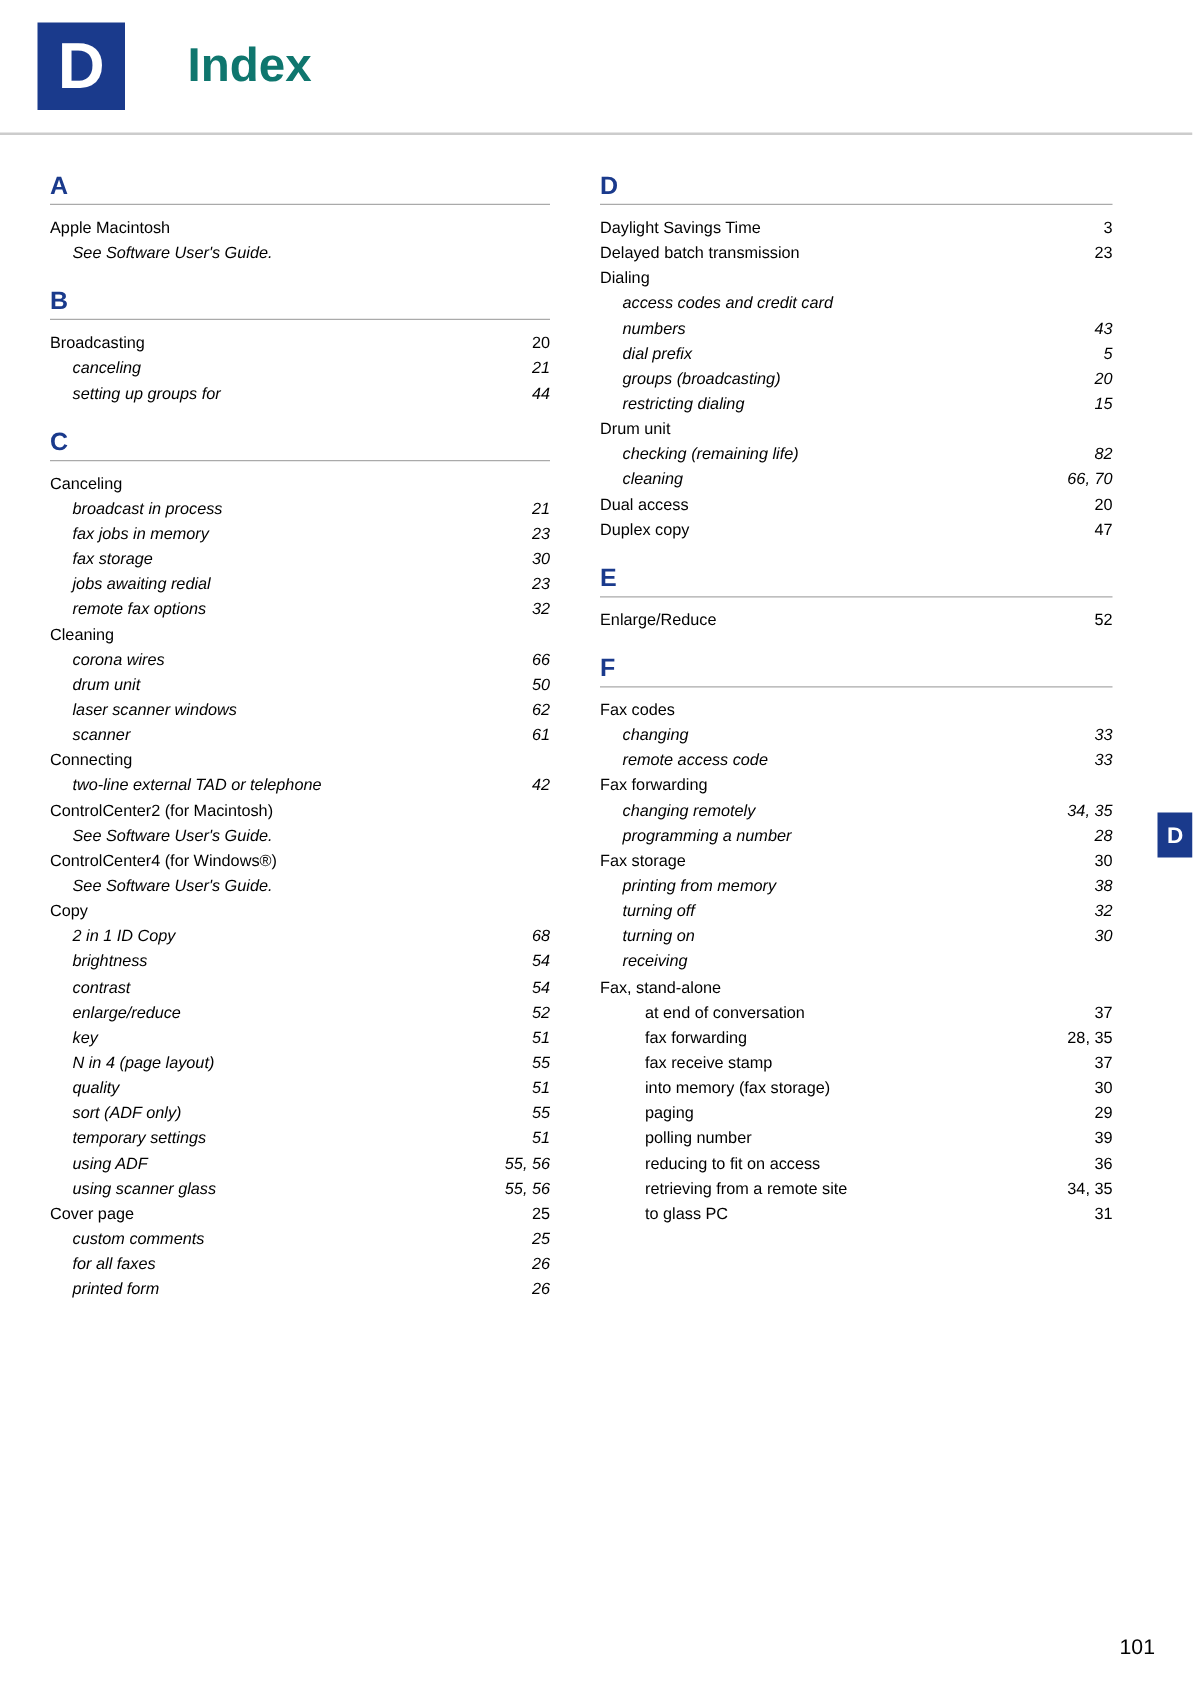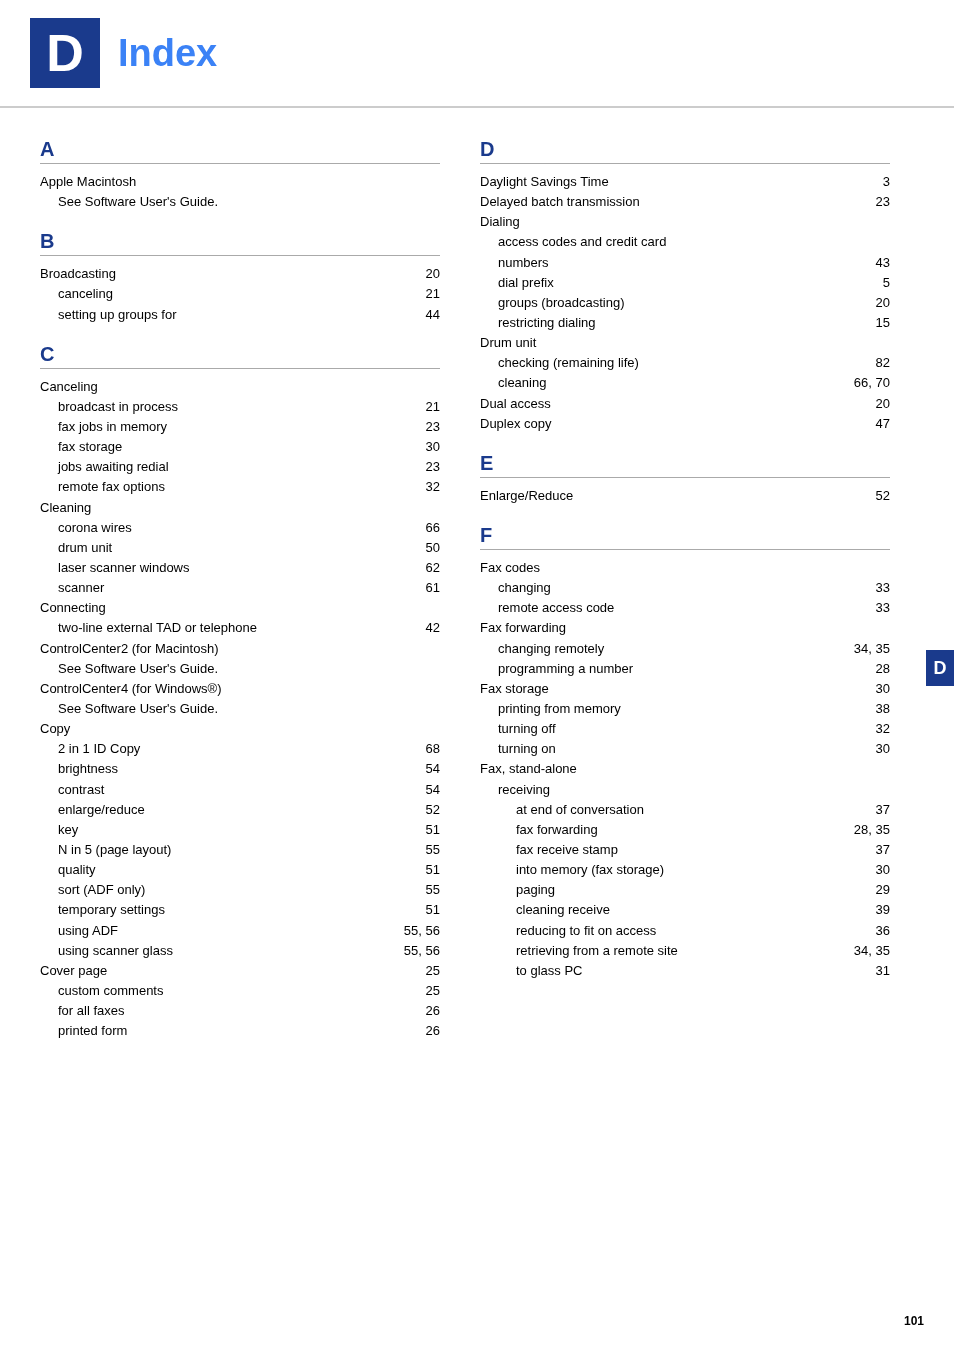--- a/index.html
+++ b/index.html
@@ -33,21 +33,22 @@
     }
     .header-letter {
       color: #fff;
       font-size: 52px;
       font-weight: bold;
       line-height: 1;
     }
     .header-title {
       font-size: 38px;
       font-weight: bold;
-      color: #3b82f6;
+      color: #0f766e;
+      margin-left: 32px;
     }
 
     
     .side-tab {
       position: absolute;
       right: 0;
       top: 650px;
       width: 28px;
       background: #1a3a8c;
       color: #fff;
@@ -95,33 +96,34 @@
     }
     .entry-text {
       flex: 1;
     }
     .entry-page {
       min-width: 40px;
       text-align: right;
     }
     .entry-indent1 {
       padding-left: 18px;
+      font-style: italic;
     }
     .entry-indent2 {
       padding-left: 36px;
       align-items: center;
     }
 
     
     .page-footer {
       position: absolute;
       bottom: 20px;
       right: 30px;
-      font-size: 12px;
-      font-weight: bold;
+      font-size: 17px;
+      font-weight: normal;
     }
   </style>
 </head>
 <body>
 
 <div class="header">
   <div class="header-letter-box">
     <span class="header-letter">D</span>
   </div>
   <span class="header-title">Index</span>
@@ -234,21 +236,21 @@
       </div>
       <div class="index-entry entry-indent1">
         <span class="entry-text">enlarge/reduce </span>
         <span class="entry-page">52</span>
       </div>
       <div class="index-entry entry-indent1">
         <span class="entry-text">key </span>
         <span class="entry-page">51</span>
       </div>
       <div class="index-entry entry-indent1">
-        <span class="entry-text">N in 5 (page layout) </span>
+        <span class="entry-text">N in 4 (page layout) </span>
         <span class="entry-page">55</span>
       </div>
       <div class="index-entry entry-indent1">
         <span class="entry-text">quality </span>
         <span class="entry-page">51</span>
       </div>
       <div class="index-entry entry-indent1">
         <span class="entry-text">sort (ADF only) </span>
         <span class="entry-page">55</span>
       </div>
@@ -374,26 +376,26 @@
         <span class="entry-page">38</span>
       </div>
       <div class="index-entry entry-indent1">
         <span class="entry-text">turning off </span>
         <span class="entry-page">32</span>
       </div>
       <div class="index-entry entry-indent1">
         <span class="entry-text">turning on </span>
         <span class="entry-page">30</span>
       </div>
+      <div class="index-entry entry-indent1">
+        <span class="entry-text">receiving</span>
+
+      </div>
       <div class="index-entry ">
         <span class="entry-text">Fax, stand-alone</span>
-
-      </div>
-      <div class="index-entry entry-indent1">
-        <span class="entry-text">receiving</span>
 
       </div>
       <div class="index-entry entry-indent2">
         <span class="entry-text">at end of conversation </span>
         <span class="entry-page">37</span>
       </div>
       <div class="index-entry entry-indent2">
         <span class="entry-text">fax forwarding </span>
         <span class="entry-page">28, 35</span>
       </div>
@@ -403,21 +405,21 @@
       </div>
       <div class="index-entry entry-indent2">
         <span class="entry-text">into memory (fax storage) </span>
         <span class="entry-page">30</span>
       </div>
       <div class="index-entry entry-indent2">
         <span class="entry-text">paging </span>
         <span class="entry-page">29</span>
       </div>
       <div class="index-entry entry-indent2">
-        <span class="entry-text">cleaning receive </span>
+        <span class="entry-text">polling number </span>
         <span class="entry-page">39</span>
       </div>
       <div class="index-entry entry-indent2">
         <span class="entry-text">reducing to fit on access </span>
         <span class="entry-page">36</span>
       </div>
       <div class="index-entry entry-indent2">
         <span class="entry-text">retrieving from a remote site </span>
         <span class="entry-page">34, 35</span>
       </div>

